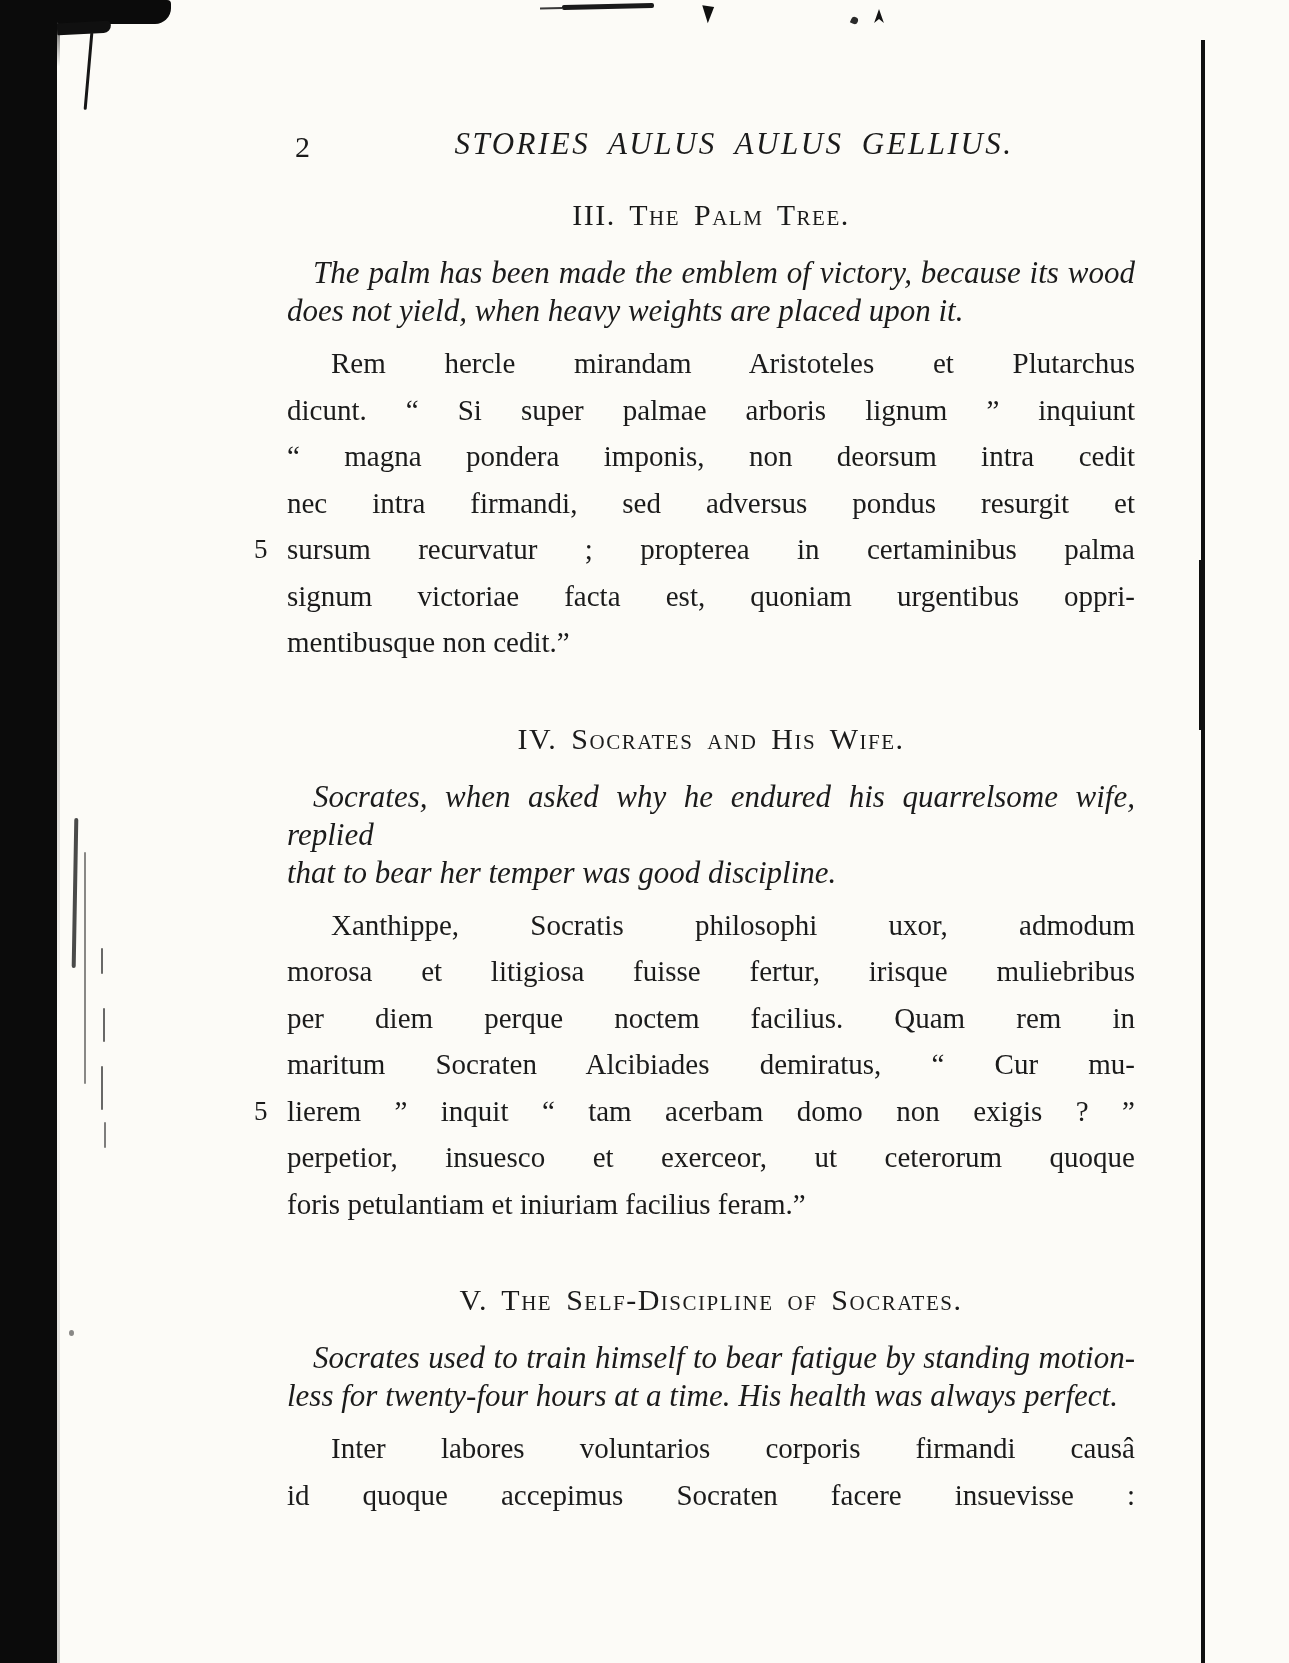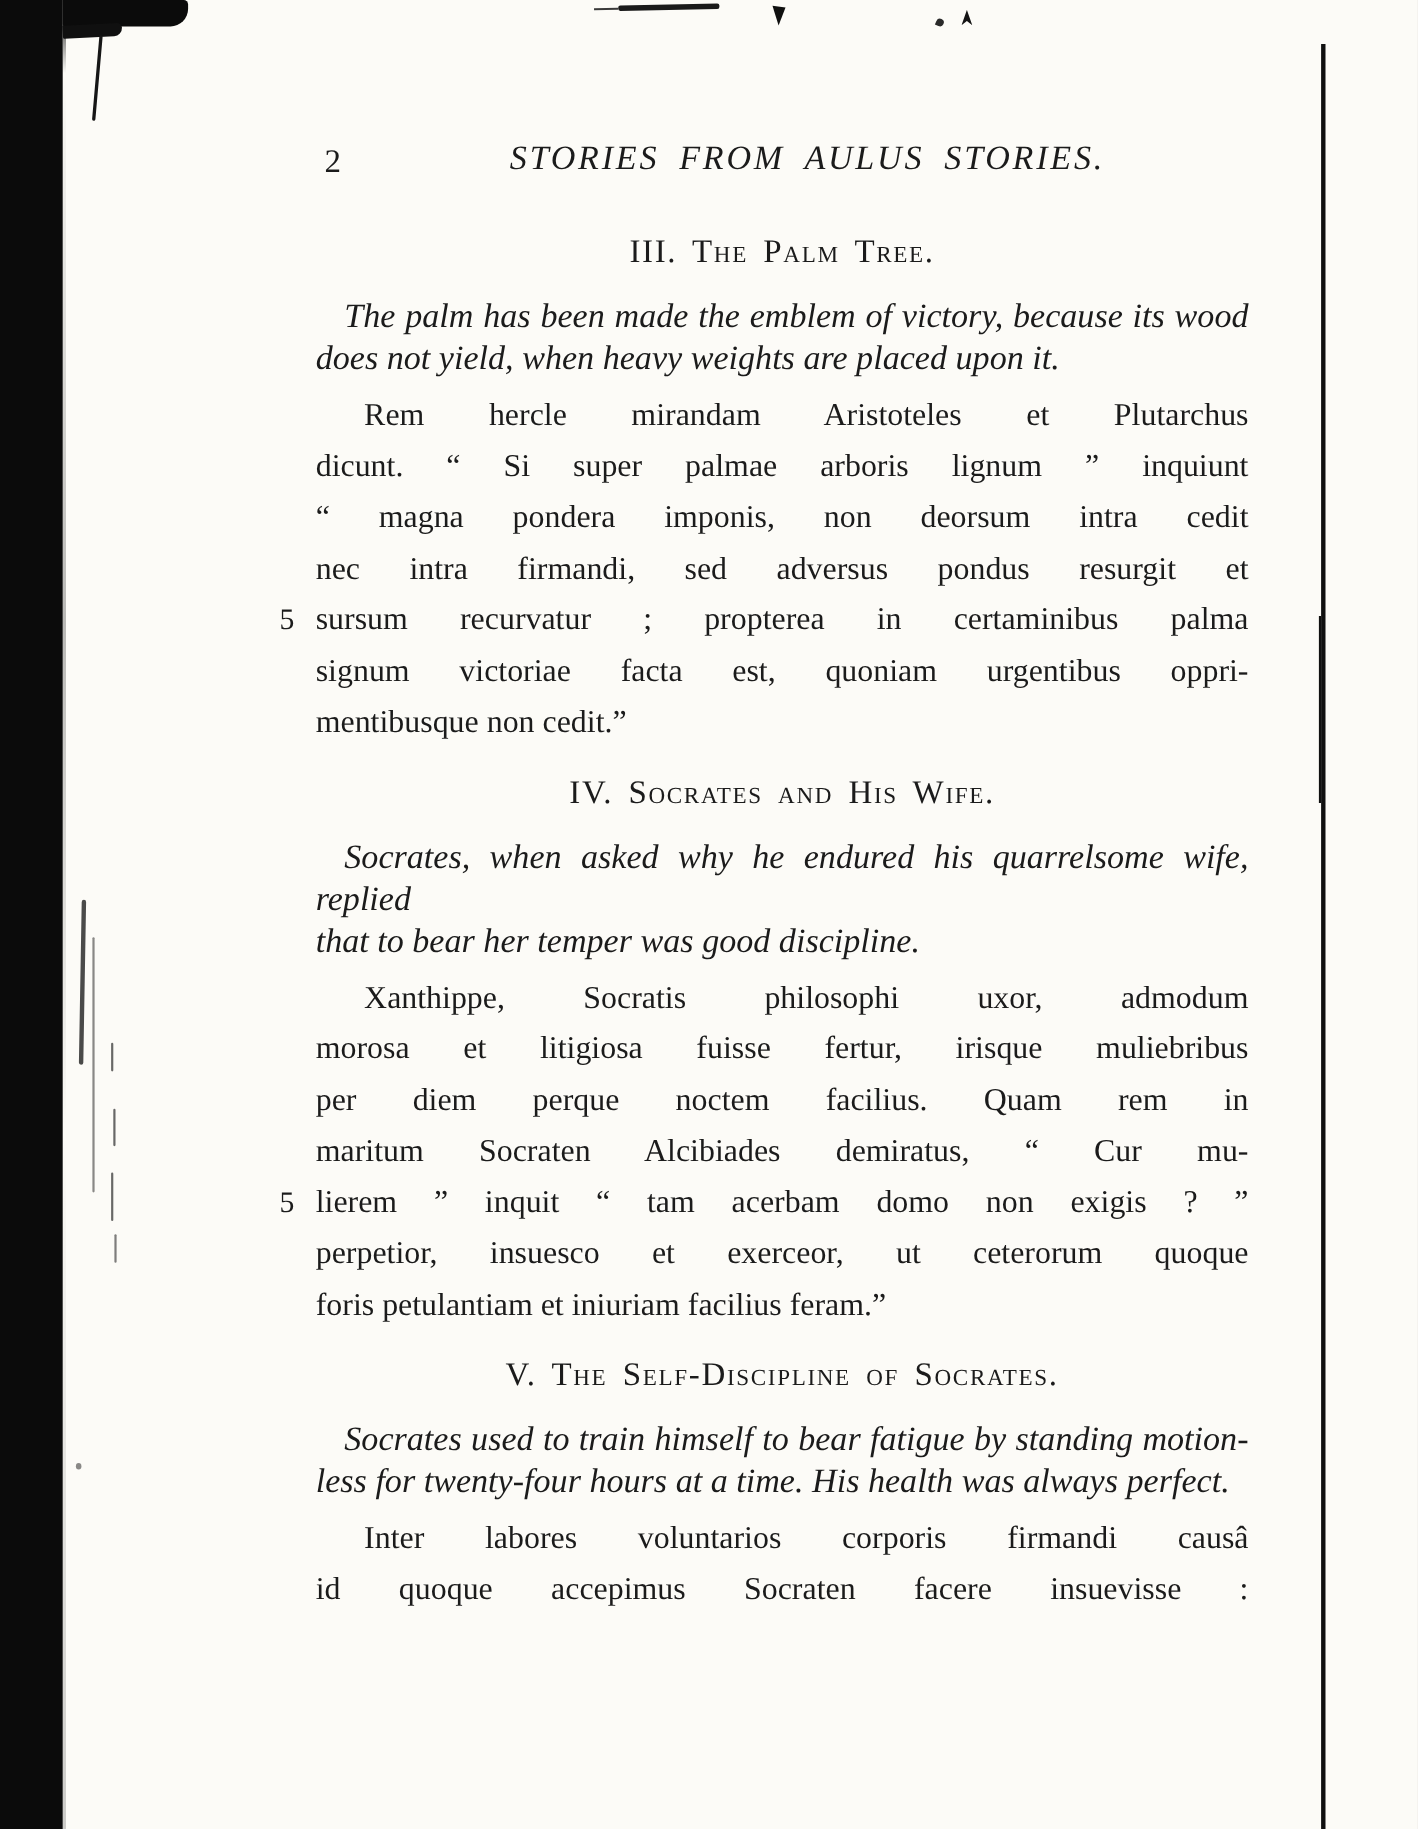--- a/index.html
+++ b/index.html
@@ -46,22 +46,22 @@
   .content { position: absolute; left: 287px; top: 126px; width: 848px; }
 
   .runhead { position: relative; height: 48px; }
   .pageno { position: absolute; left: 8px; top: 4px; font-size: 30px; }
   .runtitle {
     display: block; text-align: center; font-style: italic;
     font-size: 31px; letter-spacing: 2.5px; word-spacing: 8px;
     padding-left: 46px; white-space: nowrap;
   }
 
-  .section { margin-top: 24px; }
-  .section:first-child { margin-top: 38px; }
+  .section { margin-top: 56px; }
+  .section:first-child { margin-top: 24px; }
   .heading {
     margin: 0 0 22px; text-align: center; font-weight: normal;
     font-size: 30px; font-variant: small-caps; letter-spacing: 1.5px; word-spacing: 5px;
   }
   .summary { font-style: italic; font-size: 31px; line-height: 38px; margin-bottom: 10px; }
   .sl { text-align: justify; text-align-last: justify; }
   .sl.indent { text-indent: 26px; }
   .sl.last { text-align-last: auto; font-style: italic; }
 
   .body { font-size: 29px; line-height: 46.5px; }
@@ -88,21 +88,21 @@
   <div class="mm mm2"></div>
   <div class="mm mm3"></div>
   <div class="mm mm4"></div>
   <div class="mm mm5"></div>
   <div class="mm mm6"></div>
   <div class="mm mm7"></div>
 
   <div class="content">
     <header class="runhead">
       <span class="pageno">2</span>
-      <span class="runtitle">STORIES FROM AULUS STORIES.</span>
+      <span class="runtitle">STORIES AULUS AULUS GELLIUS.</span>
     </header>
     <div id="sections">
         <section class="section">
           <h2 class="heading">III. The Palm Tree.</h2>
           <div class="summary">
             <div class="sl indent">The palm has been made the emblem of victory, because its wood</div>
             <div class="sl last">does not yield, when heavy weights are placed upon it.</div>
           </div>
           <div class="body">
             <div class="bl indent">Rem hercle mirandam Aristoteles et Plutarchus</div>

